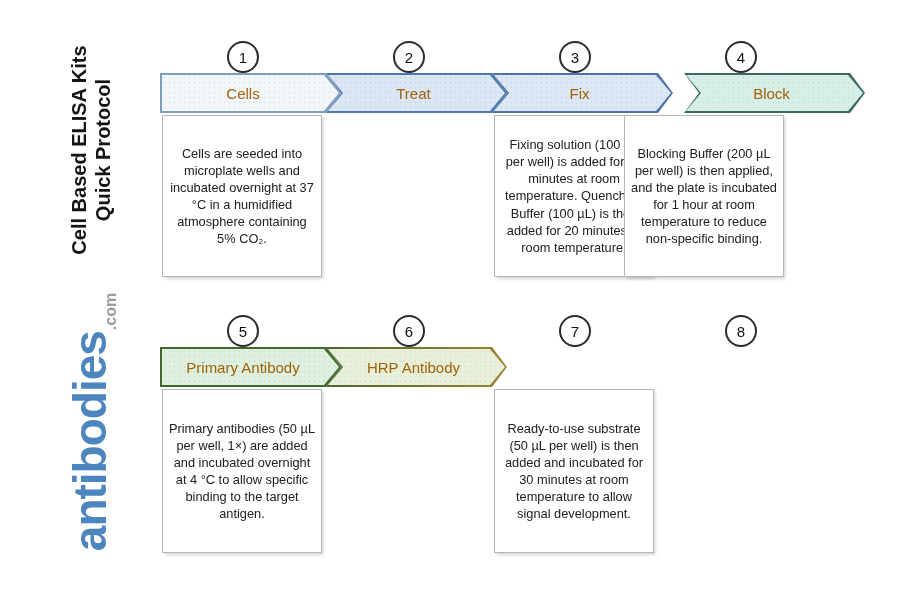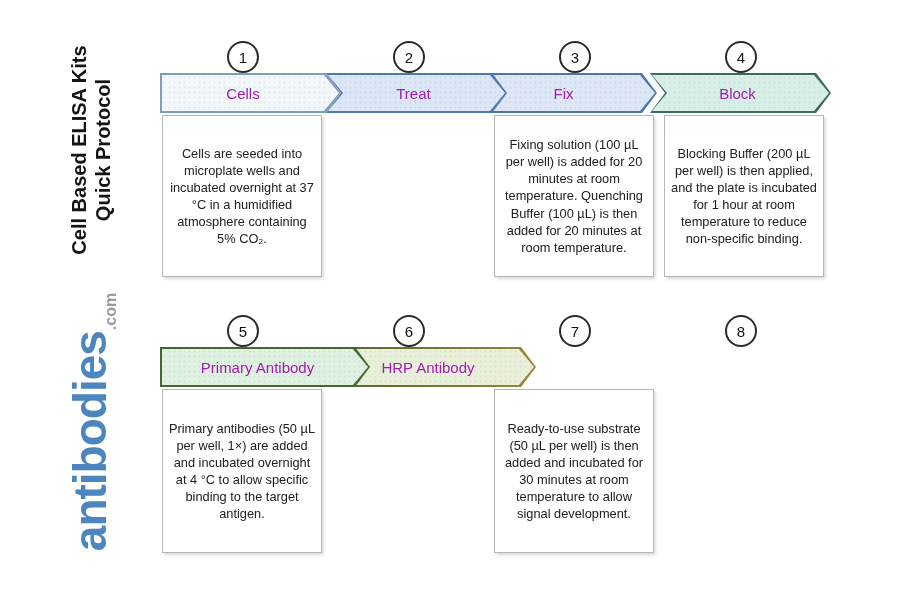--- a/index.html
+++ b/index.html
@@ -31,40 +31,40 @@
     font-size:15px; color:#111;
   }
   .r1.badge { top:41px; }  .r2.badge { top:315px; }
   .b0 { left:227px; } .b1 { left:393px; } .b2 { left:559px; } .b3 { left:725px; }
 
   
   .arrow { position:absolute; width:181px; height:40px;
     --shape: polygon(0 0, calc(100% - 15px) 0, 100% 50%, calc(100% - 15px) 100%, 0 100%, 15px 50%);
   }
   .arrow.first { --shape: polygon(0 0, calc(100% - 15px) 0, 100% 50%, calc(100% - 15px) 100%, 0 100%); }
-  .r1.arrow { top:73px; } .r2.arrow { top:347px;padding-left:29px; }
+  .r1.arrow { top:73px; } .r2.arrow { top:347px; }
   .a0 { left:160px; z-index:40; } .a1 { left:326px; z-index:30; }
-  .a2 { left:476px; z-index:20;text-align:right; } .a3 { left:650px; z-index:10; }
+  .a2 { left:492px; z-index:20;text-align:right; } .a3 { left:684px; z-index:10; }
   .ar-border { position:absolute; inset:0; clip-path:var(--shape);
     background:linear-gradient(90deg, var(--border), var(--border2)); }
   .ar-fill { position:absolute; inset:2px; clip-path:var(--shape); background-color:var(--fill);
     background-image:radial-gradient(rgba(105,125,145,0.16) 0.7px, transparent 1.1px);
     background-size:5px 5px; }
   .ar-label { position:absolute; inset:0; display:flex; align-items:center; justify-content:center;
-    font-size:15px; color:#a21caf; padding:0 15px 0 9px; }
+    font-size:15px; color:#a16207; padding:0 15px 0 9px; }
   .arrow.first .ar-label { padding:0 15px 0 0; }
 
   
   .desc {
     position:absolute; width:160px; box-sizing:border-box; background:#fff;
     border:1.5px solid #b4b7ba; box-shadow:1.5px 2px 3px rgba(0,0,0,0.16);
     display:flex; align-items:center; justify-content:center;
   }
   .r1.desc { top:115px; height:162px; } .r2.desc { top:389px; height:164px; }
-  .d0 { left:162px; } .d1 { left:328px; } .d2 { left:494px;align-items:center; } .d3 { left:664px; }
+  .d0 { left:162px; } .d1 { left:328px; } .d2 { left:494px;align-items:center; } .d3 { left:624px; }
   .desc p { margin:0; padding:0 4px; font-size:12.8px; line-height:1.33;
     text-align:center; color:#202020; }
 </style>
 </head>
 <body>
 
 <div class="canvas">
 
   <div class="title-rot">
     <div>Cell Based ELISA Kits</div>

